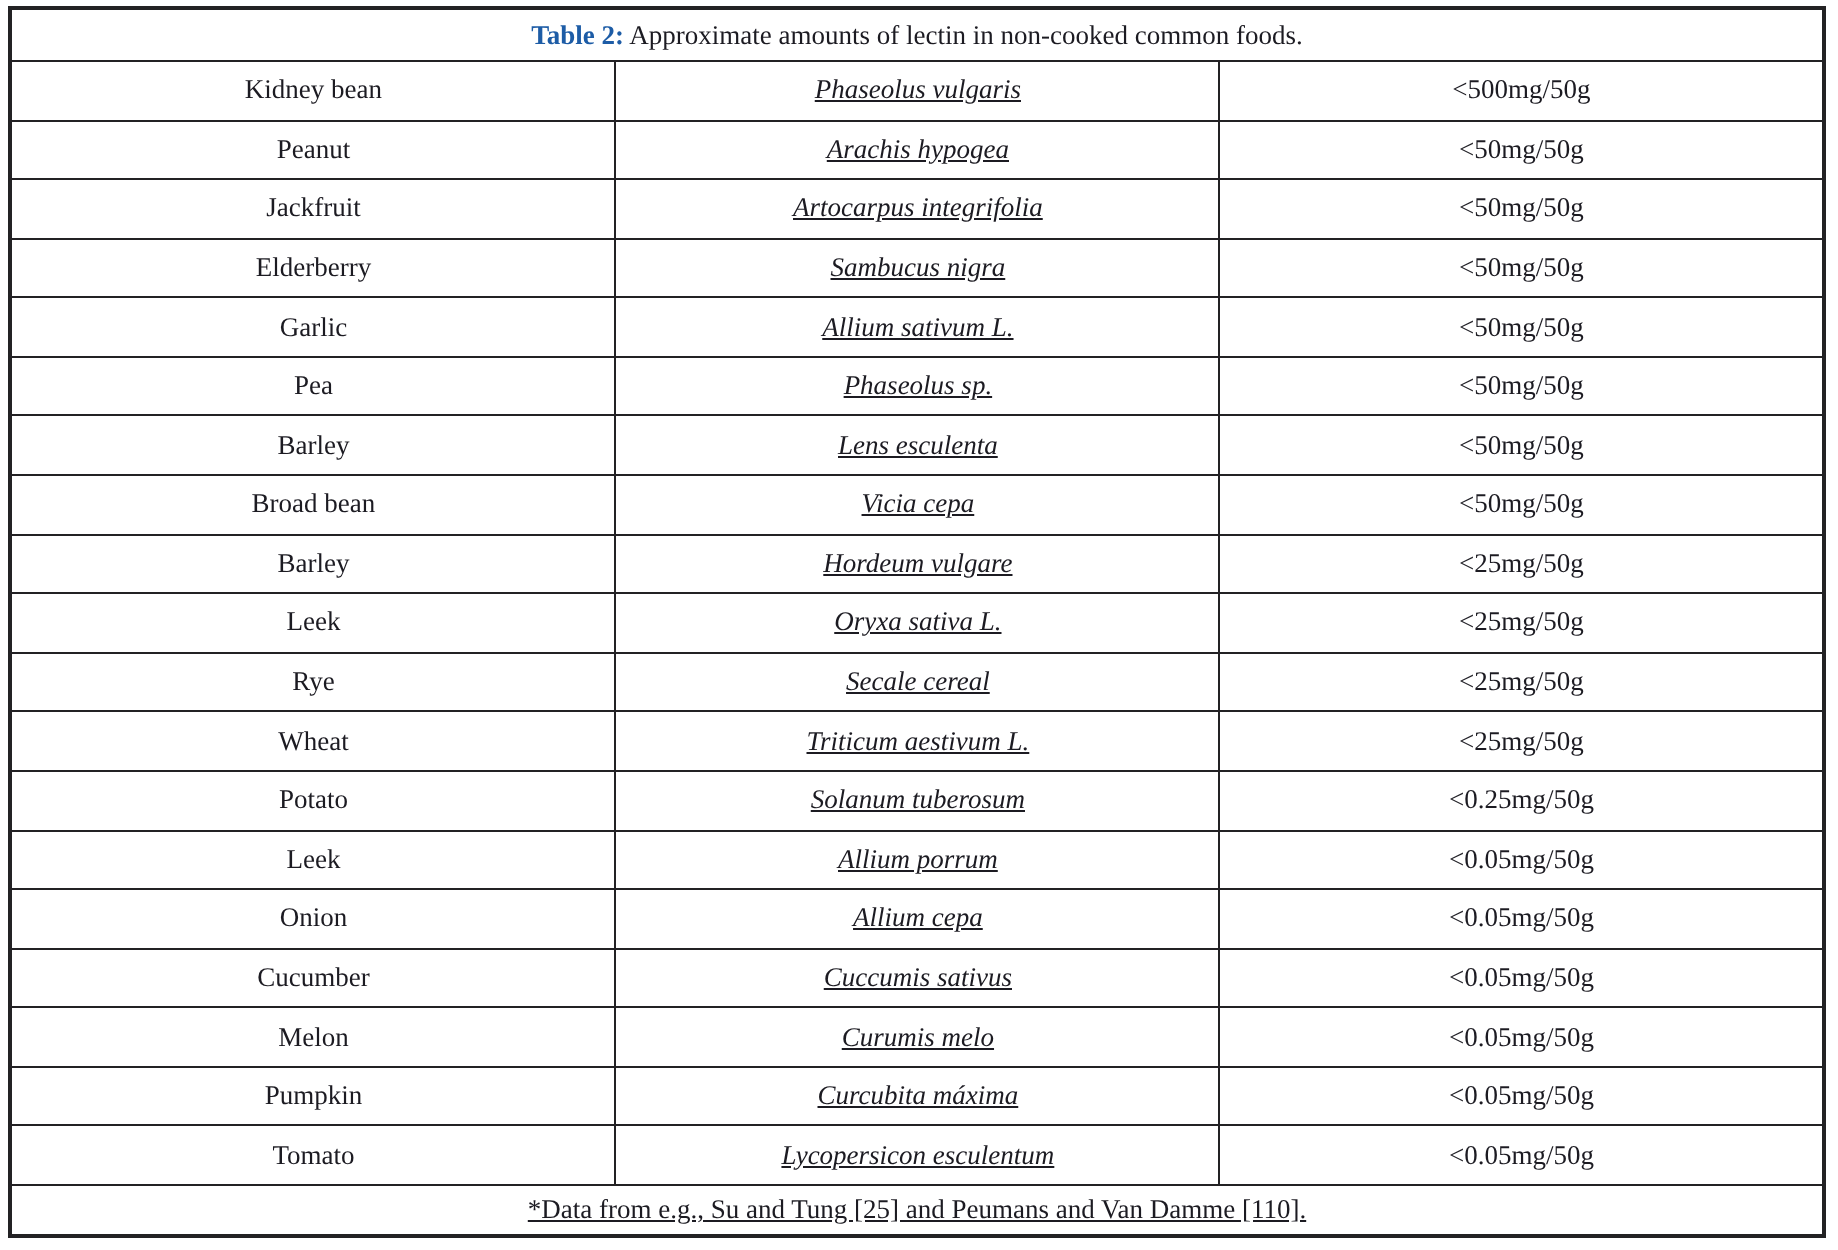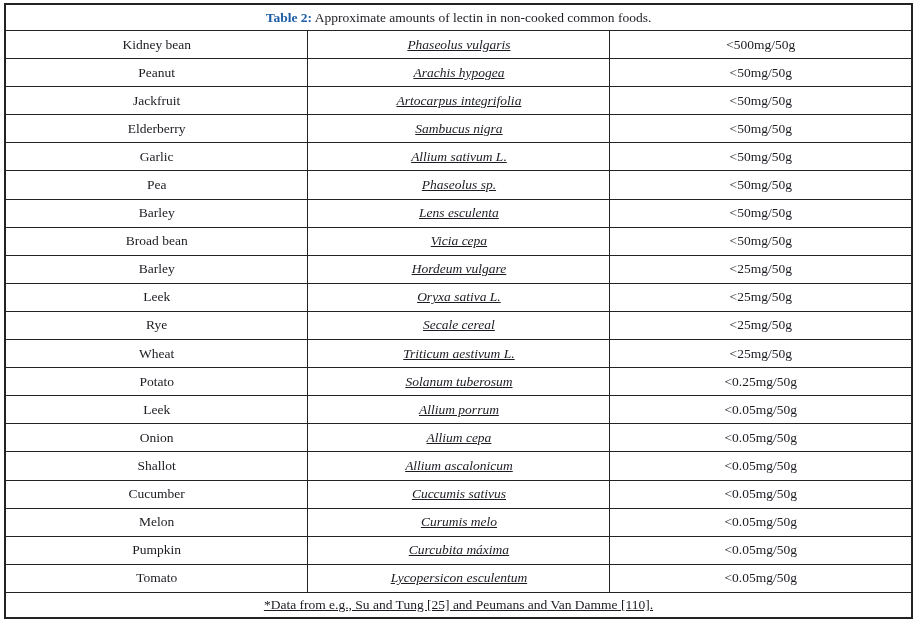--- a/index.html
+++ b/index.html
@@ -151,25 +151,20 @@
           <td class="food-cell">Leek</td>
           <td class="species-cell">Allium porrum</td>
           <td class="amount-cell">&lt;0.05mg/50g</td>
         </tr>
         <tr>
           <td class="food-cell">Onion</td>
           <td class="species-cell">Allium cepa</td>
           <td class="amount-cell">&lt;0.05mg/50g</td>
         </tr>
         <tr>
-          <td class="food-cell">Shallot</td>
-          <td class="species-cell">Allium ascalonicum</td>
-          <td class="amount-cell">&lt;0.05mg/50g</td>
-        </tr>
-        <tr>
           <td class="food-cell">Cucumber</td>
           <td class="species-cell">Cuccumis sativus</td>
           <td class="amount-cell">&lt;0.05mg/50g</td>
         </tr>
         <tr>
           <td class="food-cell">Melon</td>
           <td class="species-cell">Curumis melo</td>
           <td class="amount-cell">&lt;0.05mg/50g</td>
         </tr>
         <tr>

